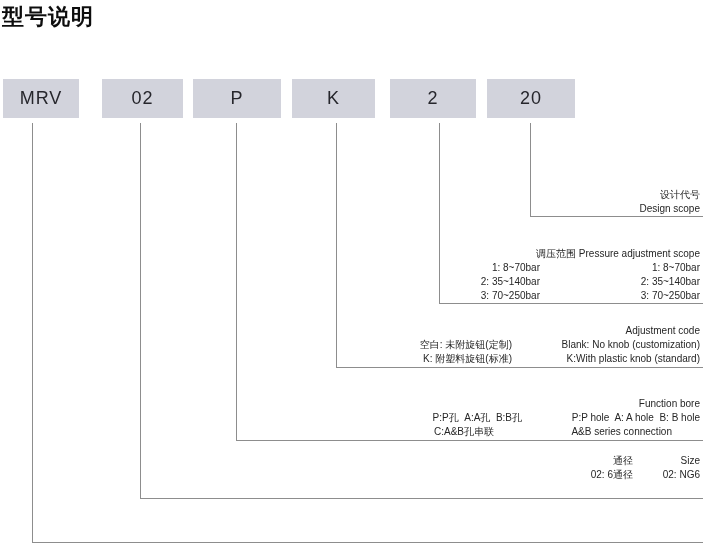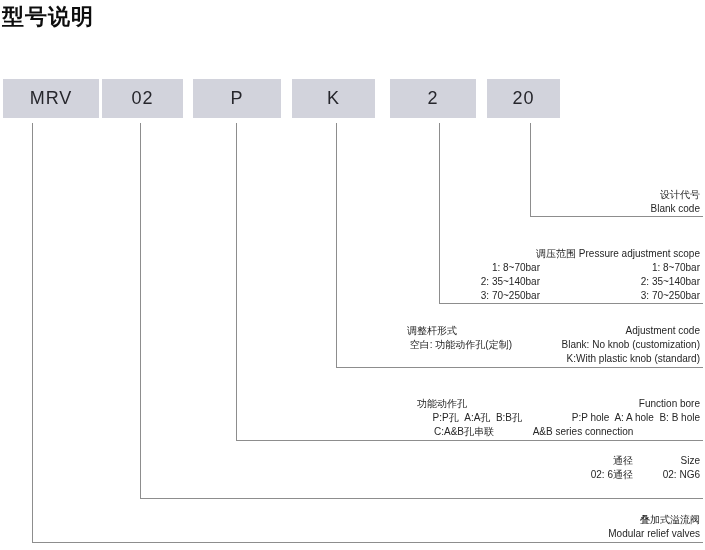--- a/index.html
+++ b/index.html
@@ -40,37 +40,37 @@
   #ann-design{right:5px;top:188px;}
   #ann-product{right:5px;top:513px;}
 </style>
 </head>
 <body>
 
 <div class="page">
 
   <h1 class="title">型号说明</h1>
 
-  <div class="mbox" style="left:3px;width:96px;">MRV</div>
+  <div class="mbox" style="left:3px;width:76px;">MRV</div>
   <div class="mbox" style="left:102px;width:81px;">02</div>
   <div class="mbox" style="left:193px;width:88px;">P</div>
   <div class="mbox" style="left:292px;width:83px;">K</div>
   <div class="mbox" style="left:390px;width:86px;">2</div>
-  <div class="mbox" style="left:487px;width:73px;">20</div>
+  <div class="mbox" style="left:487px;width:88px;">20</div>
 
   <div class="conn" style="left:32px;top:123px;width:670px;height:419px;"></div>
   <div class="conn" style="left:140px;top:123px;width:562px;height:375px;"></div>
   <div class="conn" style="left:236px;top:123px;width:466px;height:317px;"></div>
   <div class="conn" style="left:336px;top:123px;width:366px;height:244px;"></div>
   <div class="conn" style="left:439px;top:123px;width:263px;height:180px;"></div>
   <div class="conn" style="left:530px;top:123px;width:172px;height:93px;"></div>
 
   <div class="ann two-line" id="ann-design">
     <div>设计代号</div>
-    <div>Blank code</div>
+    <div>Design scope</div>
   </div>
 
   <div class="ann" id="ann-pressure">
     <div class="row">
       <span class="cn" style="flex:1;">调压范围 Pressure adjustment scope</span>
     </div>
     <div class="row">
       <span class="cn">1: 8~70bar</span>
       <span class="en">1: 8~70bar</span>
     </div>
@@ -79,56 +79,51 @@
       <span class="en">2: 35~140bar</span>
     </div>
     <div class="row">
       <span class="cn">3: 70~250bar</span>
       <span class="en">3: 70~250bar</span>
     </div>
   </div>
 
   <div class="ann" id="ann-adjust">
     <div class="row">
-      <span class="cn" style="padding-right:55px;">调整杆形式</span>
       <span class="en">Adjustment code</span>
     </div>
     <div class="row">
-      <span class="cn">空白: 功能动作孔(定制)</span>
+      <span class="cn">空白: 未附旋钮(定制)</span>
       <span class="en">Blank: No knob (customization)</span>
     </div>
     <div class="row">
+      <span class="cn">K: 附塑料旋钮(标准)</span>
       <span class="en">K:With plastic knob (standard)</span>
     </div>
   </div>
 
   <div class="ann" id="ann-bore">
     <div class="row">
-      <span class="cn" style="padding-right:55px;">功能动作孔</span>
       <span class="en">Function bore</span>
     </div>
     <div class="row">
       <span class="cn">P:P孔  A:A孔  B:B孔</span>
       <span class="en">P:P hole  A: A hole  B: B hole</span>
     </div>
     <div class="row">
       <span class="cn">C:A&amp;B孔串联</span>
-      <span class="en" style="padding-right:28px;text-align:center;">A&amp;B series connection</span>
+      <span class="en" style="padding-right:28px;">A&amp;B series connection</span>
     </div>
   </div>
 
   <div class="ann" id="ann-size">
     <div class="row">
       <span class="cn">通径</span>
       <span class="en">Size</span>
     </div>
     <div class="row">
       <span class="cn">02: 6通径</span>
       <span class="en">02: NG6</span>
     </div>
   </div>
 
-  <div class="ann two-line" id="ann-product">
-    <div>叠加式溢流阀</div>
-    <div>Modular relief valves</div>
-  </div>
 
 </div>
 
 </body></html>

